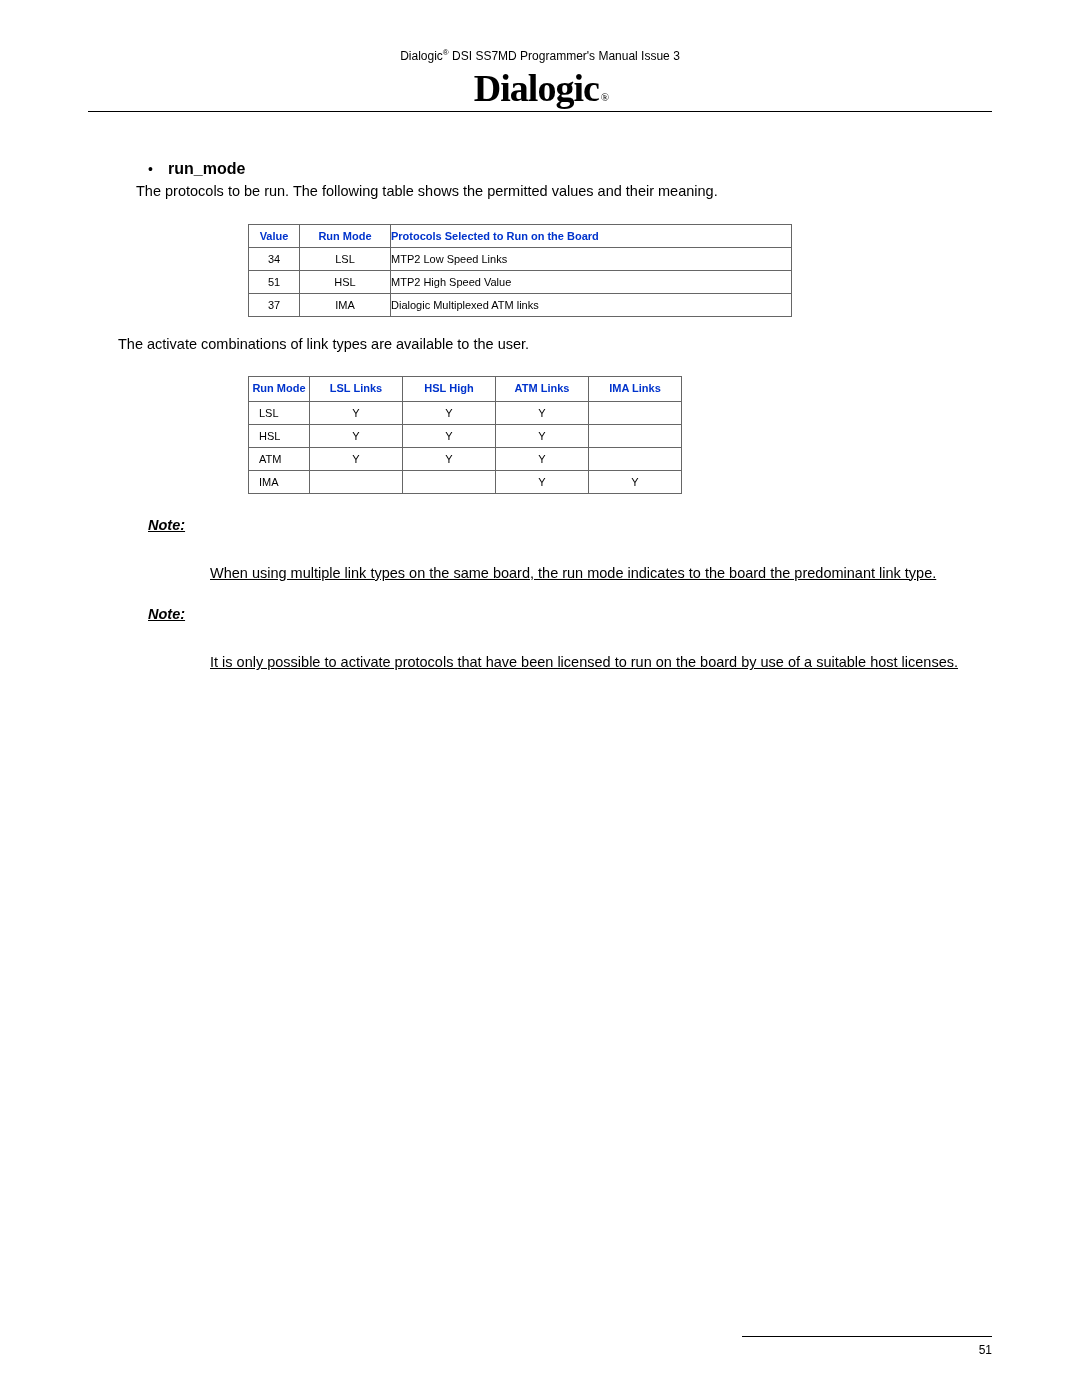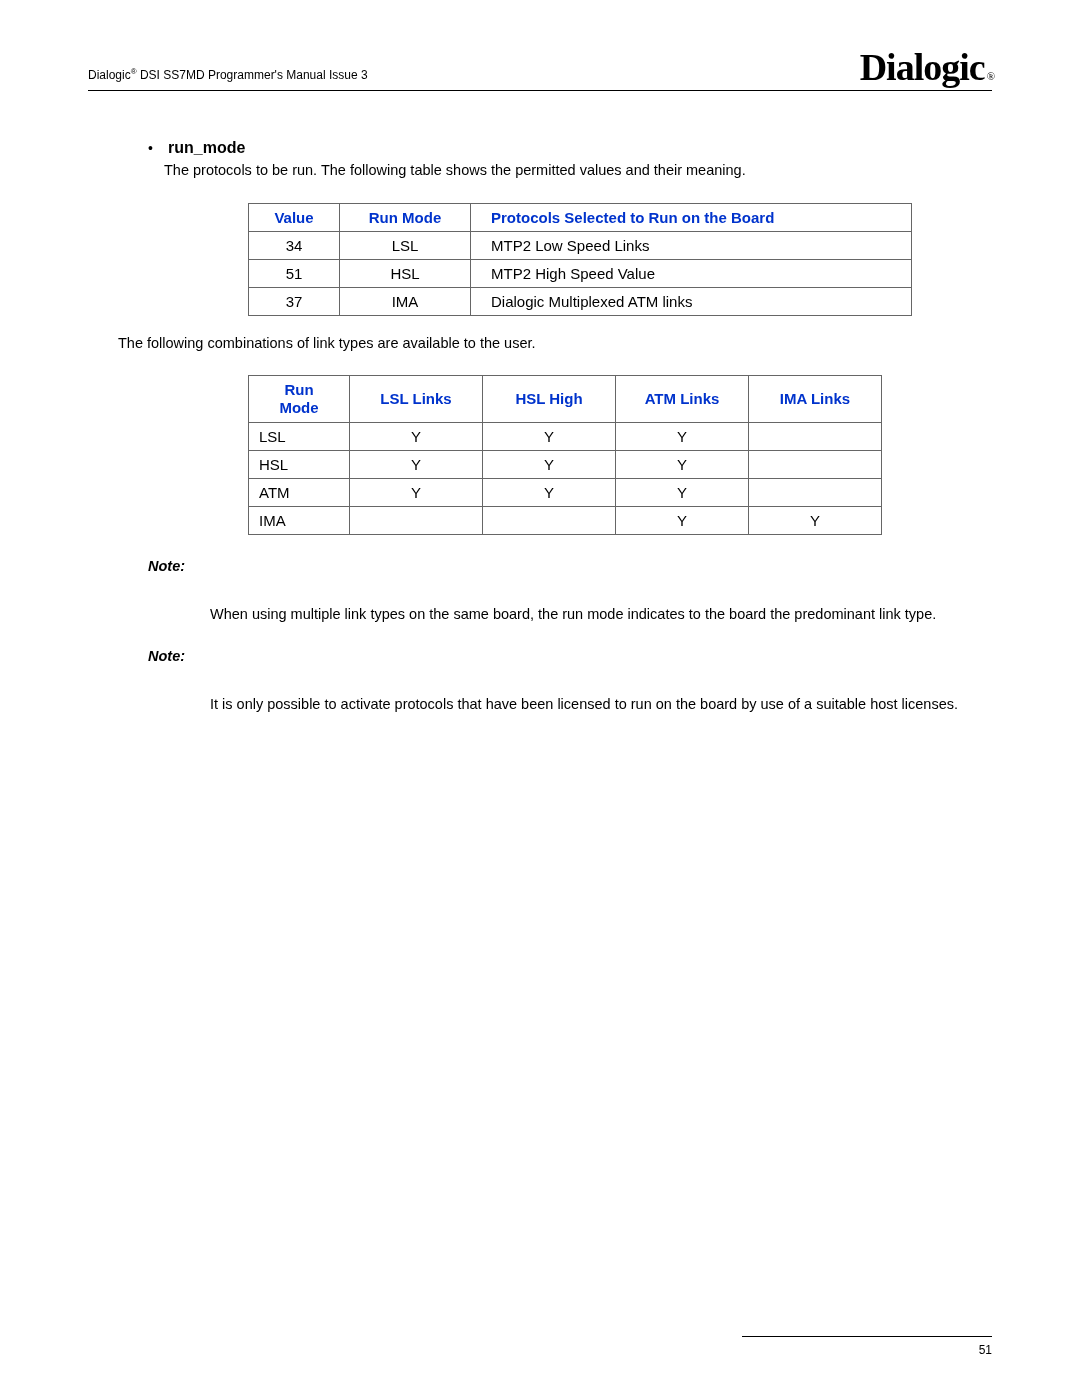--- a/index.html
+++ b/index.html
@@ -13,23 +13,24 @@
   .page {
     width: 1080px;
     height: 1397px;
     position: relative;
     box-sizing: border-box;
     padding: 48px 88px 40px 88px;
   }
   .header-row {
     display: flex;
     justify-content: space-between;
-    align-items: flex-end;
+    align-items: center;
     border-bottom: 1.5px solid #000;
     padding-bottom: 2px;
+    flex-direction: column;
   }
   .header-text {
     font-size: 12px;
     padding-bottom: 6px;
   }
   .header-text sup { font-size: 8px; vertical-align: super; }
   .logo {
     font-family: Georgia, 'Times New Roman', serif;
     font-size: 38px;
     font-weight: bold;
@@ -58,38 +59,38 @@
     width: 20px;
     font-size: 14px;
     line-height: 1.3;
   }
   .bullet-label {
     font-weight: bold;
     font-size: 16px;
   }
   .para {
     font-size: 14.5px;
-    margin-left: 76px;
+    margin-left: 48px;
     margin-top: 4px;
     line-height: 1.35;
   }
   .para-outer {
     font-size: 14.5px;
     margin-left: 30px;
     margin-top: 18px;
     line-height: 1.35;
   }
   table.t {
     border-collapse: collapse;
     margin-top: 22px;
   }
   table.t th, table.t td {
     border: 1px solid #666;
-    padding: 5px 20px;
-    font-size: 15px;
+    padding: 5px 0;
+    font-size: 11px;
   }
   table.t th {
     color: #0033cc;
     font-weight: bold;
     text-align: center;
   }
   .t1 { margin-left: 160px; }
   .t1 .c-val { width: 50px; text-align: center; }
   .t1 .c-mode { width: 90px; text-align: center; }
   .t1 .c-proto { width: 400px; text-align: left; }
@@ -98,20 +99,21 @@
   .t2 .c0 { width: 60px; }
   .t2 .c1, .t2 .c2, .t2 .c3, .t2 .c4 { width: 92px; }
   .t2 th { padding-top: 10px; padding-bottom: 10px; line-height: 1.2; }
   .t2 td.lbl { text-align: left; padding-left: 10px; }
   .note-row {
     display: flex;
     margin-left: 60px;
     margin-top: 22px;
     font-size: 14.5px;
     line-height: 1.35;
+    text-decoration: underline;
   }
   .note-label {
     font-weight: bold;
     font-style: italic;
     width: 62px;
     flex: none;
   }
   .note-body { flex: 1; margin-top: 48px; }
   .footer {
     position: absolute;
@@ -165,21 +167,21 @@
         <td class="c-proto">MTP2 High Speed Value</td>
       </tr>
       <tr>
         <td class="c-val">37</td>
         <td class="c-mode">IMA</td>
         <td class="c-proto">Dialogic Multiplexed ATM links</td>
       </tr>
     </tbody>
       </table>
 
-    <div class="para-outer">The following combinations of link types are available to the user.</div>
+    <div class="para-outer">The activate combinations of link types are available to the user.</div>
 
     <table class="t t2">
       <tbody>
           <tr>
         <th class="c0">Run Mode</th>
         <th class="c1">LSL Links</th>
         <th class="c2">HSL High</th>
         <th class="c3">ATM Links</th>
         <th class="c4">IMA Links</th>
       </tr>

